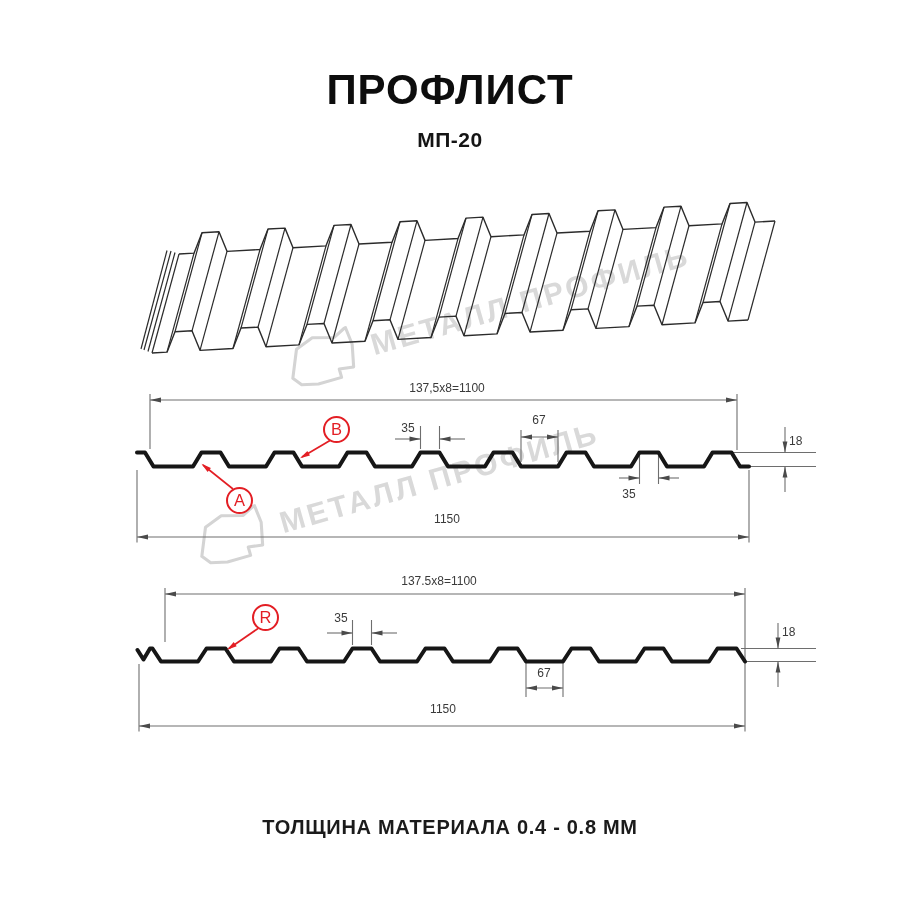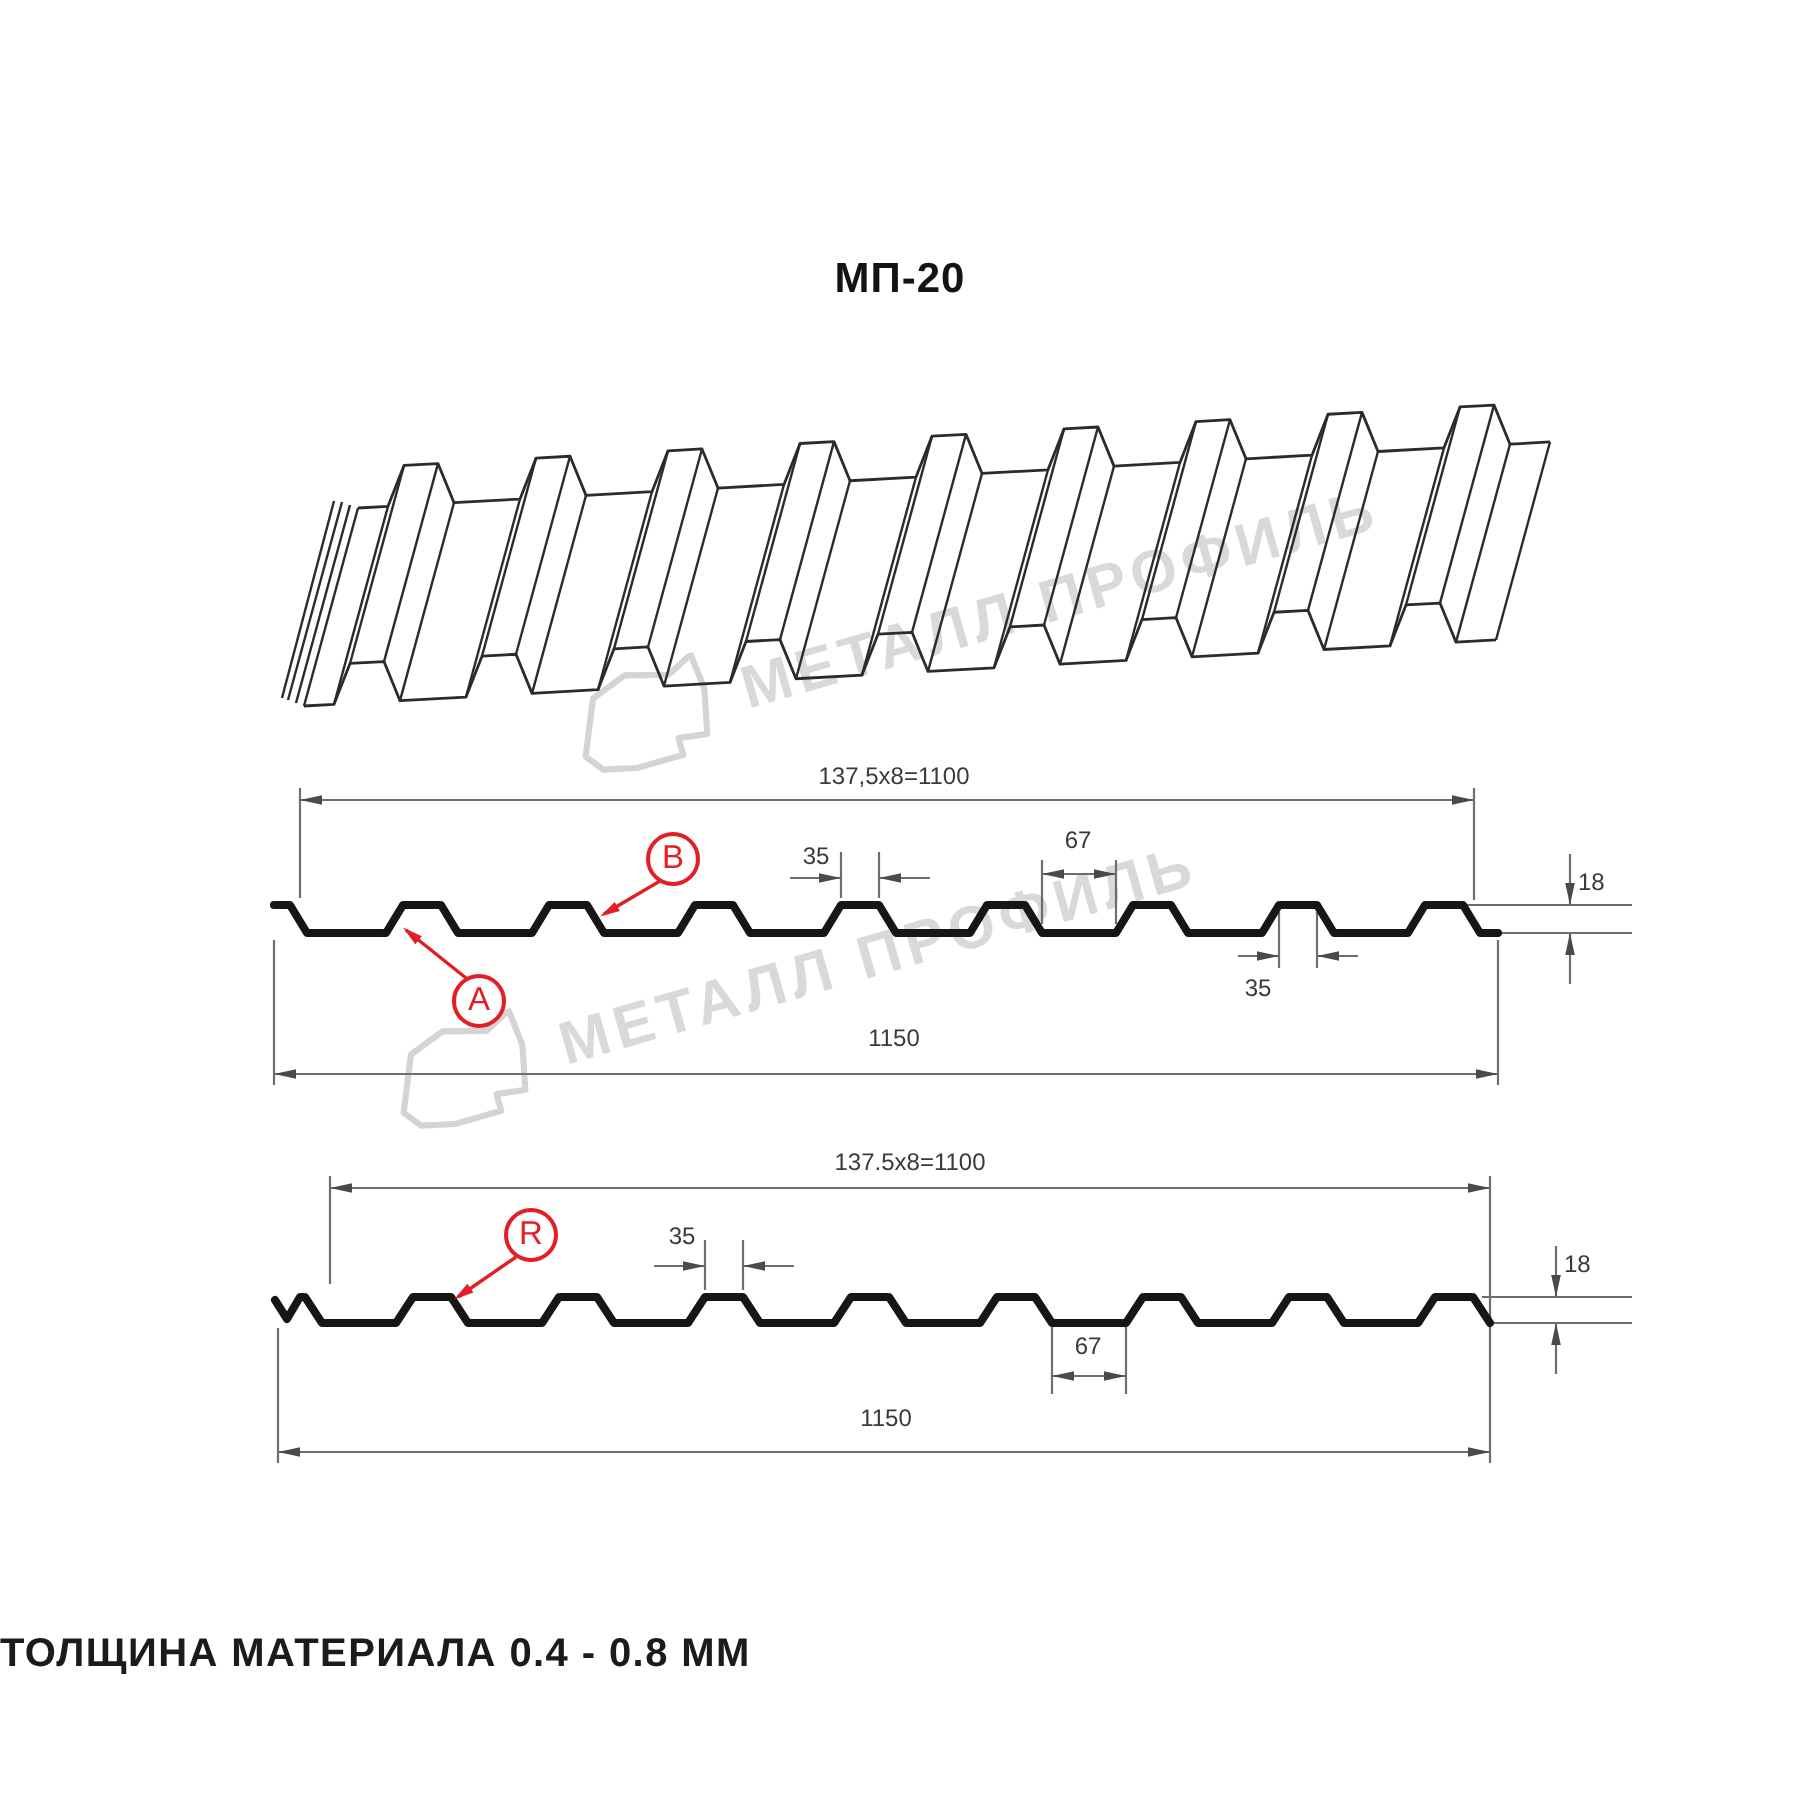--- a/index.html
+++ b/index.html
@@ -2,21 +2,21 @@
 <html><head>
 <meta charset="utf-8">
 <style>
   html,body{margin:0;padding:0;background:#fff;}
   .canvas{position:relative;width:900px;height:900px;background:#ffffff;overflow:hidden;
           font-family:"Liberation Sans",sans-serif;}
   .title{position:absolute;left:0;right:0;top:66px;text-align:center;font-size:42px;
          font-weight:800;letter-spacing:1px;color:#0d0d0d;}
   .subtitle{position:absolute;left:0;right:0;top:128px;text-align:center;font-size:21px;
          font-weight:600;letter-spacing:.5px;color:#141414;}
-  .note{position:absolute;left:0;right:0;top:816px;font-size:20px;
+  .note{position:absolute;left:0;right:0;top:816px;text-align:center;font-size:20px;
          font-weight:600;letter-spacing:.7px;color:#1b1b1b;}
   .dim{position:absolute;font-size:12px;color:#3a3a3a;white-space:nowrap;}
   .cx{transform:translateX(-50%);}
   .marker{position:absolute;width:27px;height:27px;border:2.6px solid #e31e24;border-radius:50%;
           color:#e31e24;font-size:16.5px;font-weight:500;display:flex;align-items:center;
           justify-content:center;background:transparent;box-sizing:border-box;z-index:5;}
   .wm{position:absolute;display:flex;align-items:center;gap:14px;transform-origin:left center;
       color:#d9d9d9;z-index:1;}
   .wm-text{font-size:30px;font-weight:700;letter-spacing:3px;white-space:nowrap;}
   .wm-logo{flex:0 0 auto;}
@@ -41,20 +41,21 @@
     </svg>
     <span class="wm-text">МЕТАЛЛ ПРОФИЛЬ</span>
   </div>
   <div class="wm" style="left:196px;top:522px;transform:rotate(-16deg);">
     <svg class="wm-logo" width="74" height="52" viewBox="0 0 76 54">
       <path d="M3,37 L15,9 L34,2 L56,8 L70,1 L72,20 L67,43 L52,41 L52,50 L27,50 L10,46 Z" fill="none" stroke="#d4d4d4" stroke-width="3.2" stroke-linejoin="round"></path>
     </svg>
     <span class="wm-text">МЕТАЛЛ ПРОФИЛЬ</span>
   </div>
 
+  <div class="title">ПРОФЛИСТ</div>
   <div class="subtitle">МП-20</div>
 
   <svg id="lw" width="900" height="900" viewBox="0 0 900 900">
     <g id="g-sketch">
         <line x1="152" y1="353" x2="179" y2="254" class="l3"></line>
         <line x1="167" y1="352.169" x2="194" y2="253.16899999999998" class="l3"></line>
         <line x1="175" y1="331.7258" x2="202" y2="232.7258" class="l3"></line>
         <line x1="192" y1="330.784" x2="219" y2="231.784" class="l3"></line>
         <line x1="200" y1="350.3408" x2="227" y2="251.3408" class="l3"></line>
         <line x1="233" y1="348.5126" x2="260" y2="249.51260000000002" class="l3"></line>
@@ -181,21 +182,21 @@
   <span class="dim lbl" style="left:789px;top:434px;">18</span>
   <span class="dim cx lbl" style="left:629px;top:487px;">35</span>
   <span class="dim cx lbl" style="left:447px;top:512px;">1150</span>
   <div class="marker" style="left:226px;top:487px;">
     <span>A</span>
   </div>
   <div class="marker" style="left:323px;top:416px;">
     <span>B</span>
   </div>
 
-  <span class="dim cx lbl" style="left:455px;top:574px;">137.5x8=1100</span>
+  <span class="dim cx lbl" style="left:439px;top:574px;">137.5x8=1100</span>
   <span class="dim cx lbl" style="left:341px;top:611px;">35</span>
   <span class="dim cx lbl" style="left:544px;top:666px;">67</span>
   <span class="dim lbl" style="left:782px;top:625px;">18</span>
   <span class="dim cx lbl" style="left:443px;top:702px;">1150</span>
   <div class="marker" style="left:252px;top:604px;">
     <span>R</span>
   </div>
 
   <div class="note">ТОЛЩИНА МАТЕРИАЛА 0.4 - 0.8 ММ</div>
 </div>

